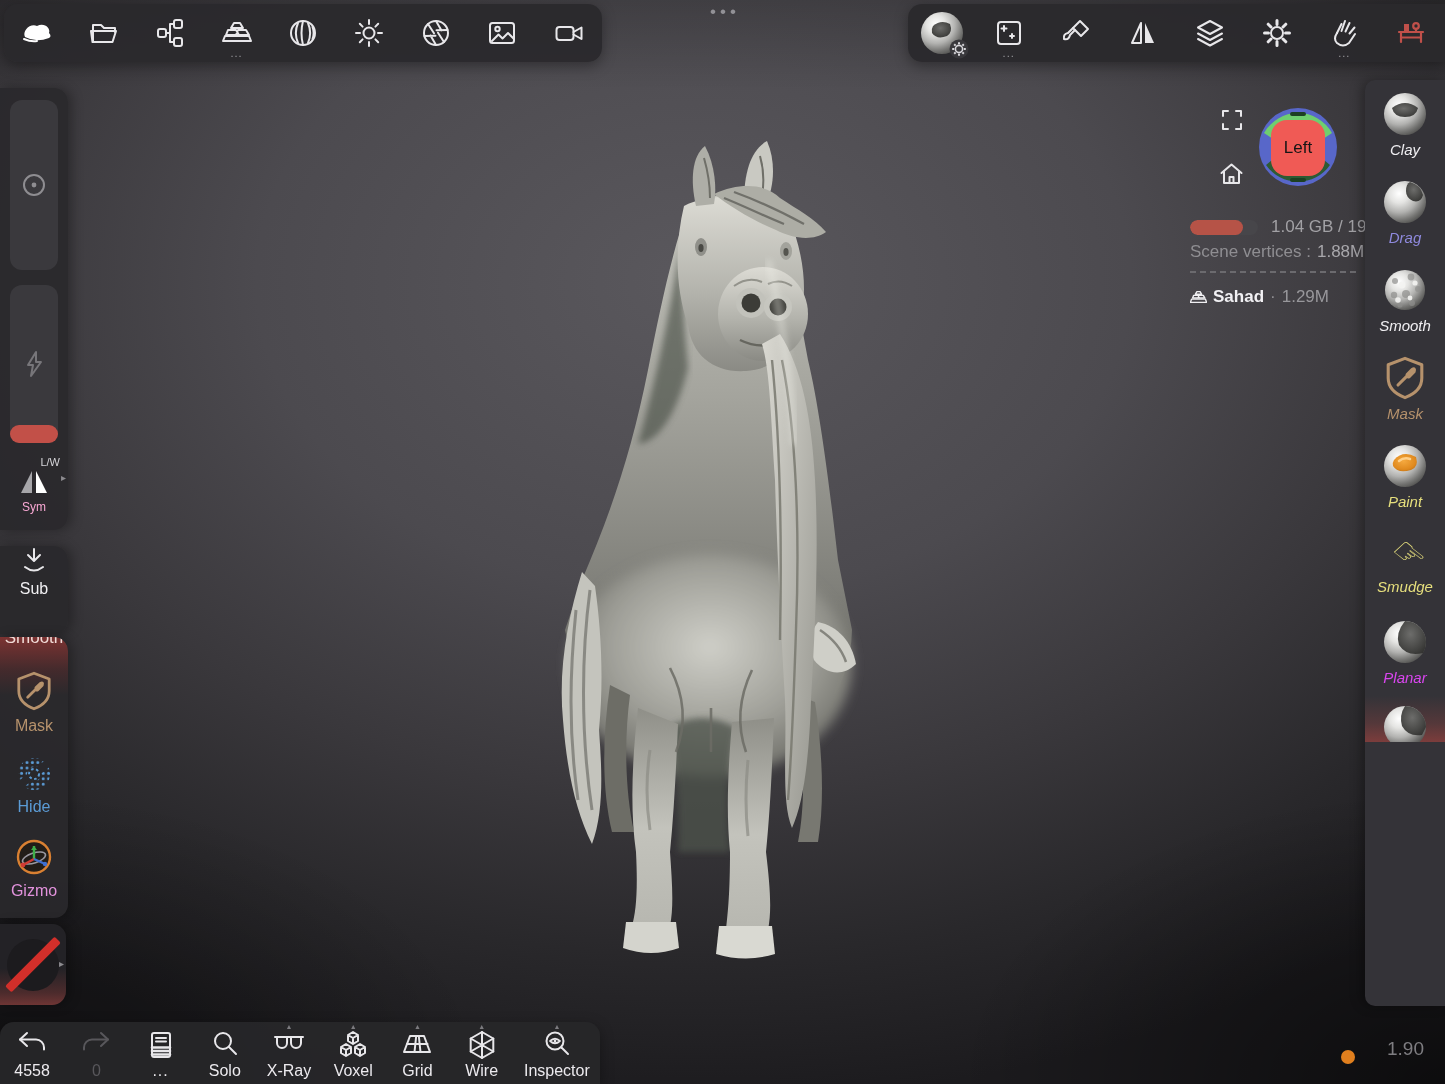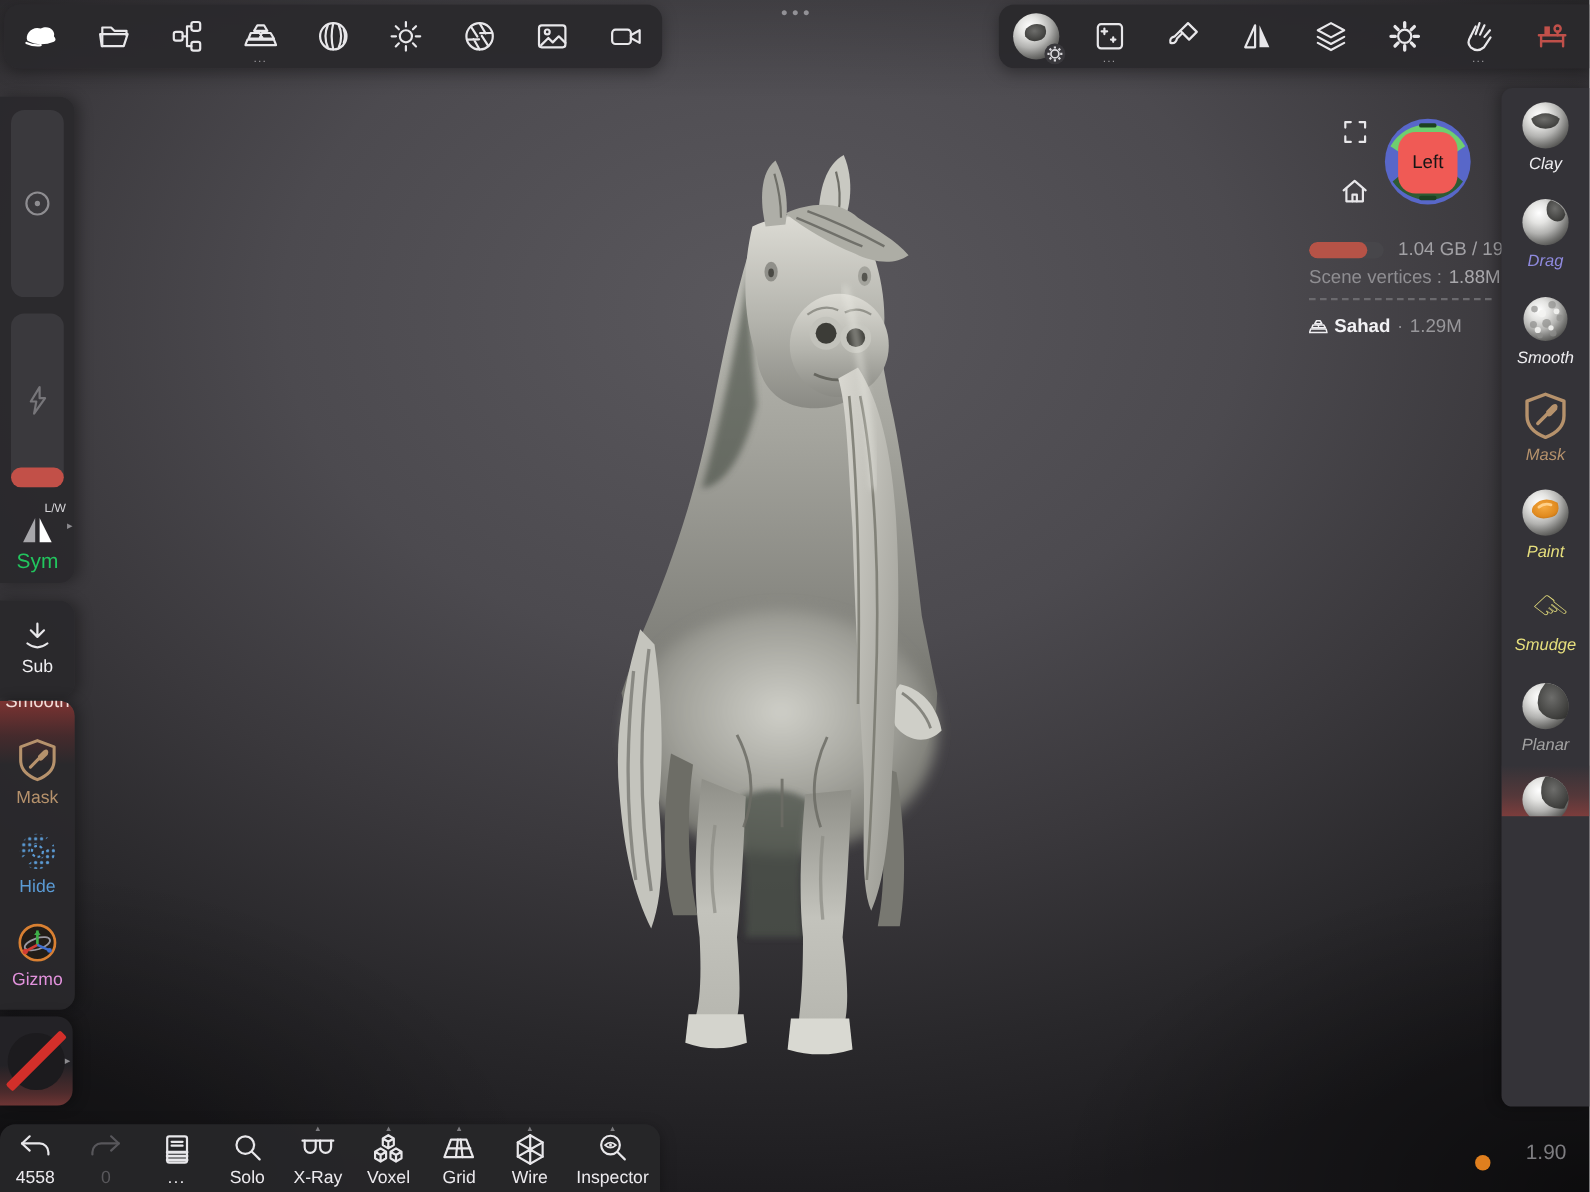--- a/index.html
+++ b/index.html
@@ -56,22 +56,22 @@
   .objrow .overts { color:#98979b; }
 
   
   .lpanel { position:absolute; left:0; background:#2a292cEE; border-radius:0 14px 14px 0; box-shadow:4px 0 12px rgba(0,0,0,.3); }
   .sliders { top:88px; width:68px; height:442px; }
   .vtrack { position:absolute; left:10px; width:48px; background:#3a393d; border-radius:12px; display:flex; align-items:center; justify-content:center; }
   .vtrack .redcap { position:absolute; bottom:0; left:0; width:48px; height:18px; border-radius:9px; background:#c25048; }
   .lw { position:absolute; right:8px; top:368px; font-size:11px; color:#d5d4d8; }
   .flyout { position:absolute; right:2px; top:384px; color:#8c8b8f; font-size:10px; }
   .symtri { position:absolute; left:17px; top:380px; }
-  .symlabel { position:absolute; left:0; top:412px; width:68px; text-align:center; font-size:19px; color:#22c55e; }
-  .subpanel { top:546px; width:68px; height:88px; display:flex; flex-direction:column; align-items:center; justify-content:center; gap:6px; }
+  .symlabel { position:absolute; left:0; top:412px; width:68px; text-align:center; font-size:12px; color:#f9a8d4; }
+  .subpanel { top:546px; width:68px; height:88px; display:flex; flex-direction:column; align-items:center; gap:6px; }
   .subpanel .plabel { font-size:16px; color:#f0eff2; }
   .lstack { top:637px; width:68px; height:281px; overflow:hidden; }
   .lstack::before { content:""; position:absolute; left:0; top:0; right:0; height:58px;
      background:linear-gradient(180deg, rgba(156,55,52,.72), rgba(120,45,45,.35) 55%, transparent); border-radius:0 14px 0 0; pointer-events:none; }
   .smooth-clip { position:absolute; left:0; top:-9px; width:68px; height:28px; overflow:hidden; text-align:center; font-size:17px; color:#f2dcd8; }
   .litem { position:absolute; left:0; width:68px; display:flex; flex-direction:column; align-items:center; gap:5px; }
   .litem .plabel { font-size:16px; }
   .alpha-btn { top:924px; width:66px; height:81px; background:#232226;
      background:linear-gradient(180deg,#232226 55%, #4c2b2c 85%, #6e3534 100%); display:flex; align-items:center; justify-content:center; }
   .alpha-circle { position:relative; width:52px; height:52px; border-radius:50%; background:#1c1b1e; overflow:visible; }
@@ -435,21 +435,21 @@
   </div>
   <div class="tool">
     <div style="font-size:34px; line-height:34px; height:40px; color:#e6df7d; transform:rotate(38deg)">☞</div>
     <span class="tlabel" style="color: rgb(230, 223, 125);">Smudge</span>
   </div>
   <div class="tool">
     <svg width="46" height="46" viewBox="0 0 46 46">
         <circle cx="23" cy="23" r="21" fill="url(#gBall)"></circle>
         <path d="M23 2 a21 21 0 0 1 21 21 a21 21 0 0 1 -3 11 q-16 4 -24 -8 q-4 -12 6 -24 z" fill="url(#gDent)"></path>
       </svg>
-    <span class="tlabel" style="color: #a3a3a3;">Planar</span>
+    <span class="tlabel" style="color: #d946ef;">Planar</span>
   </div>
   <div class="tool-partial">
     <svg width="46" height="46" viewBox="0 0 46 46" style="margin-top:8px">
         <circle cx="23" cy="23" r="21" fill="url(#gBall)"></circle>
         <path d="M23 2 a21 21 0 0 1 21 21 l-4 8 q-14 2 -20 -9 q-3 -11 3 -20 z" fill="url(#gDent)"></path>
       </svg>
   </div>
 </div>
 
 <div class="lpanel sliders">

